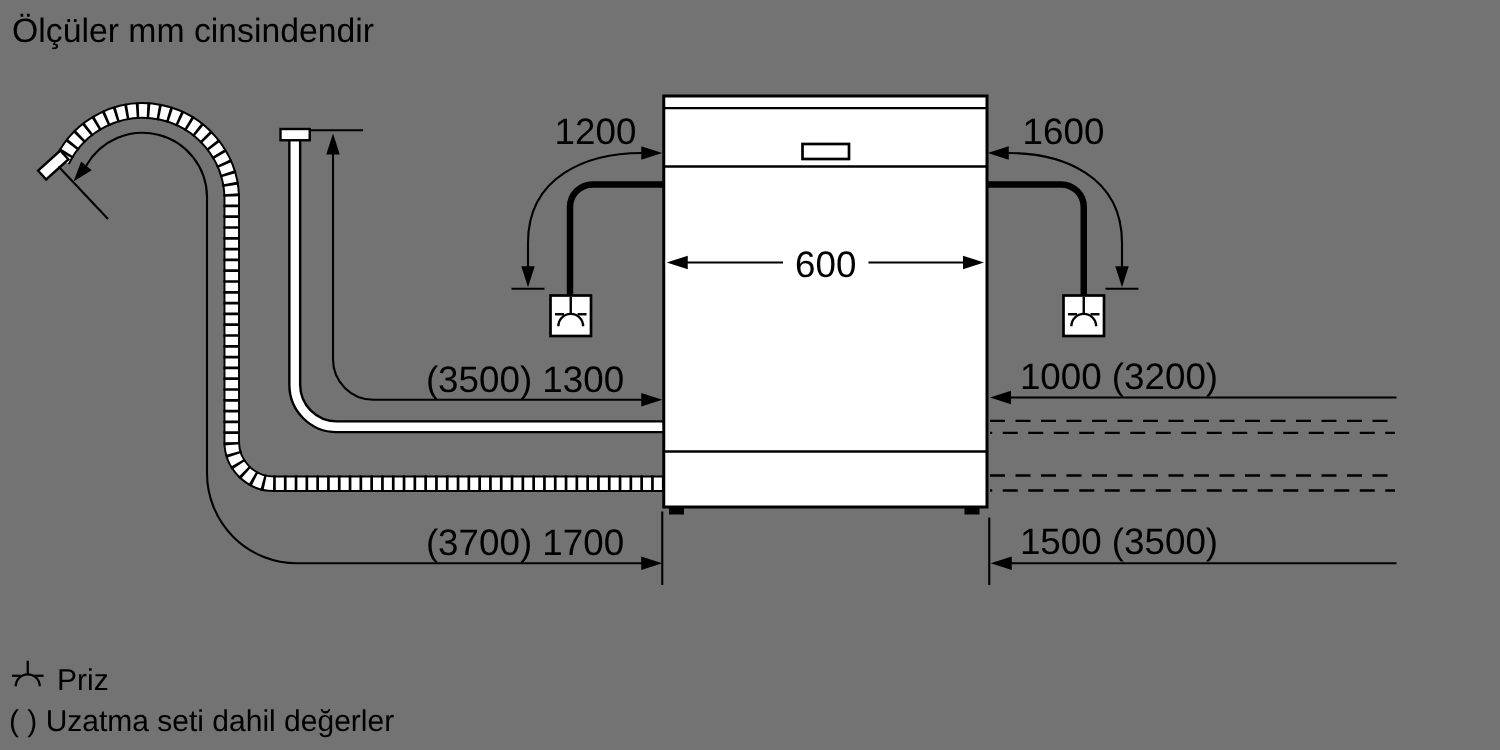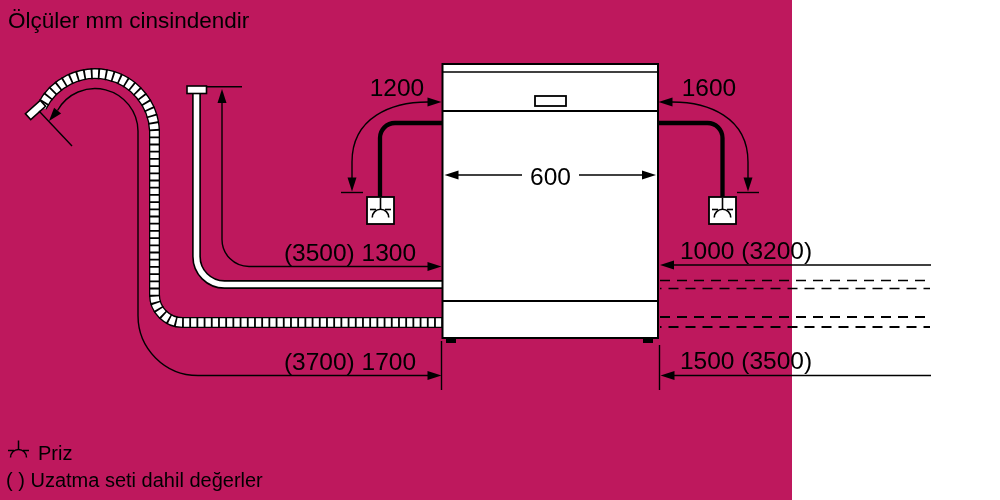--- a/index.html
+++ b/index.html
@@ -1,16 +1,16 @@
 <!DOCTYPE html>
 <html><head>
 <meta charset="utf-8">
 <style>
   html,body{margin:0;padding:0;background:#fff;}
-  #canvas{position:relative;width:792px;height:500px;background:#be185d;font-family:"Liberation Sans",sans-serif;}
+  #canvas{position:relative;width:1000px;height:500px;background:#737373;font-family:"Liberation Sans",sans-serif;}
   svg{position:absolute;left:0;top:0;}
   .dimtext{font-family:"Liberation Sans",sans-serif;font-size:24.5px;fill:#000;}
   .titletext{font-family:"Liberation Sans",sans-serif;font-size:22.5px;fill:#000;}
   .legendtext{font-family:"Liberation Sans",sans-serif;font-size:20px;fill:#000;}
 </style>
 </head>
 <body>
 
 <div id="canvas">
 <svg width="1000" height="500" viewBox="0 0 1000 500">

